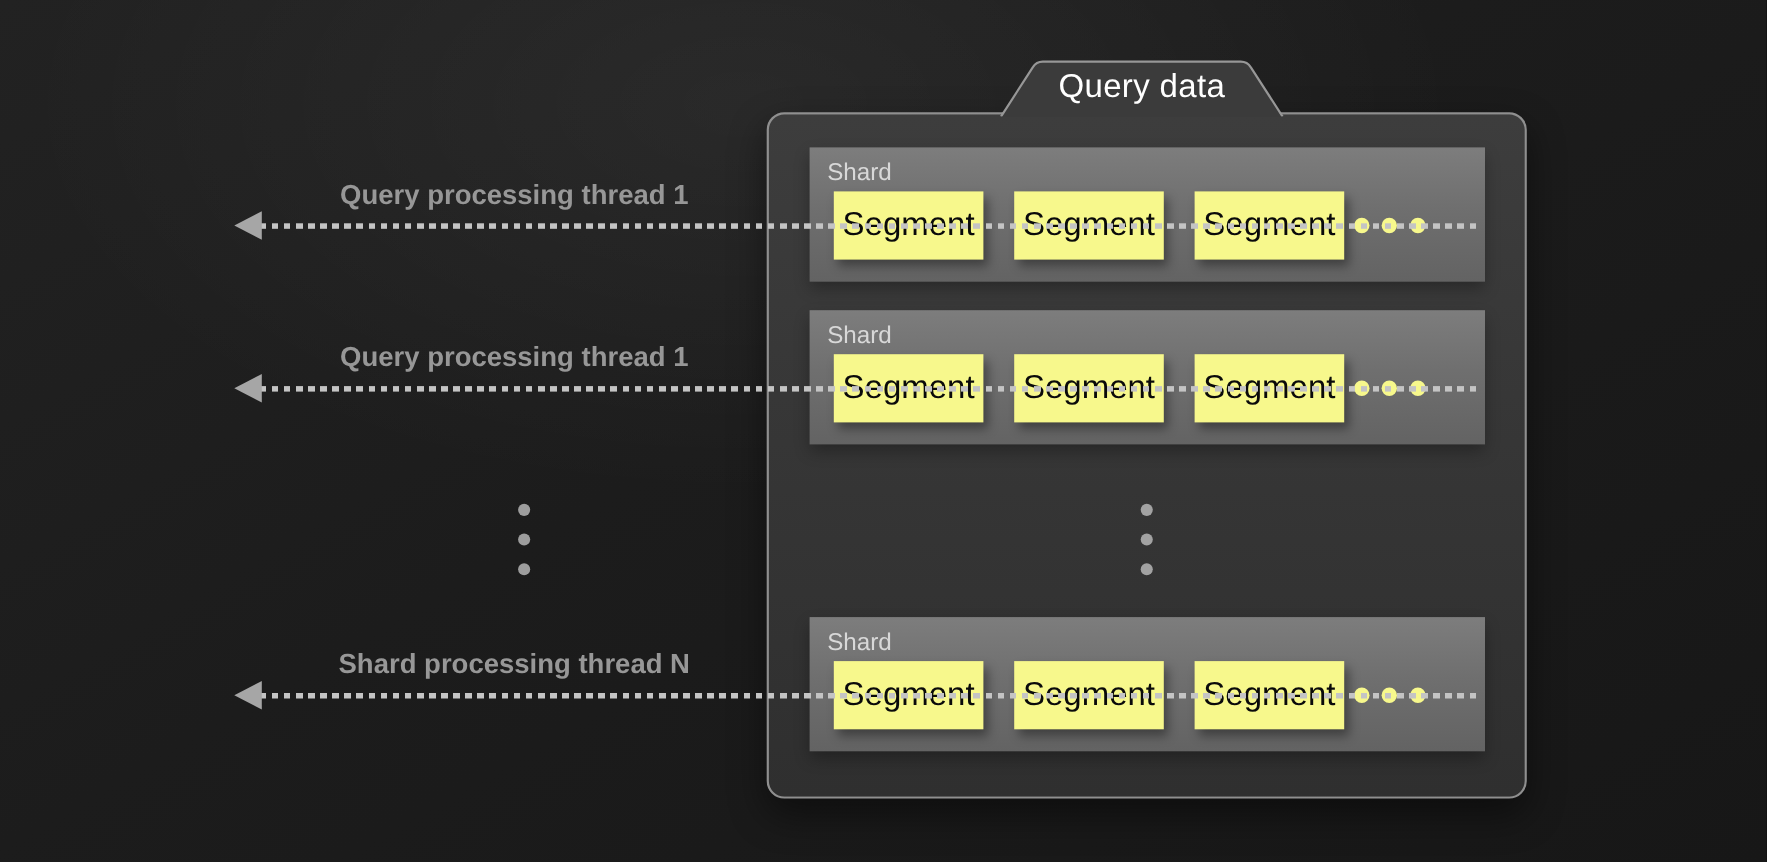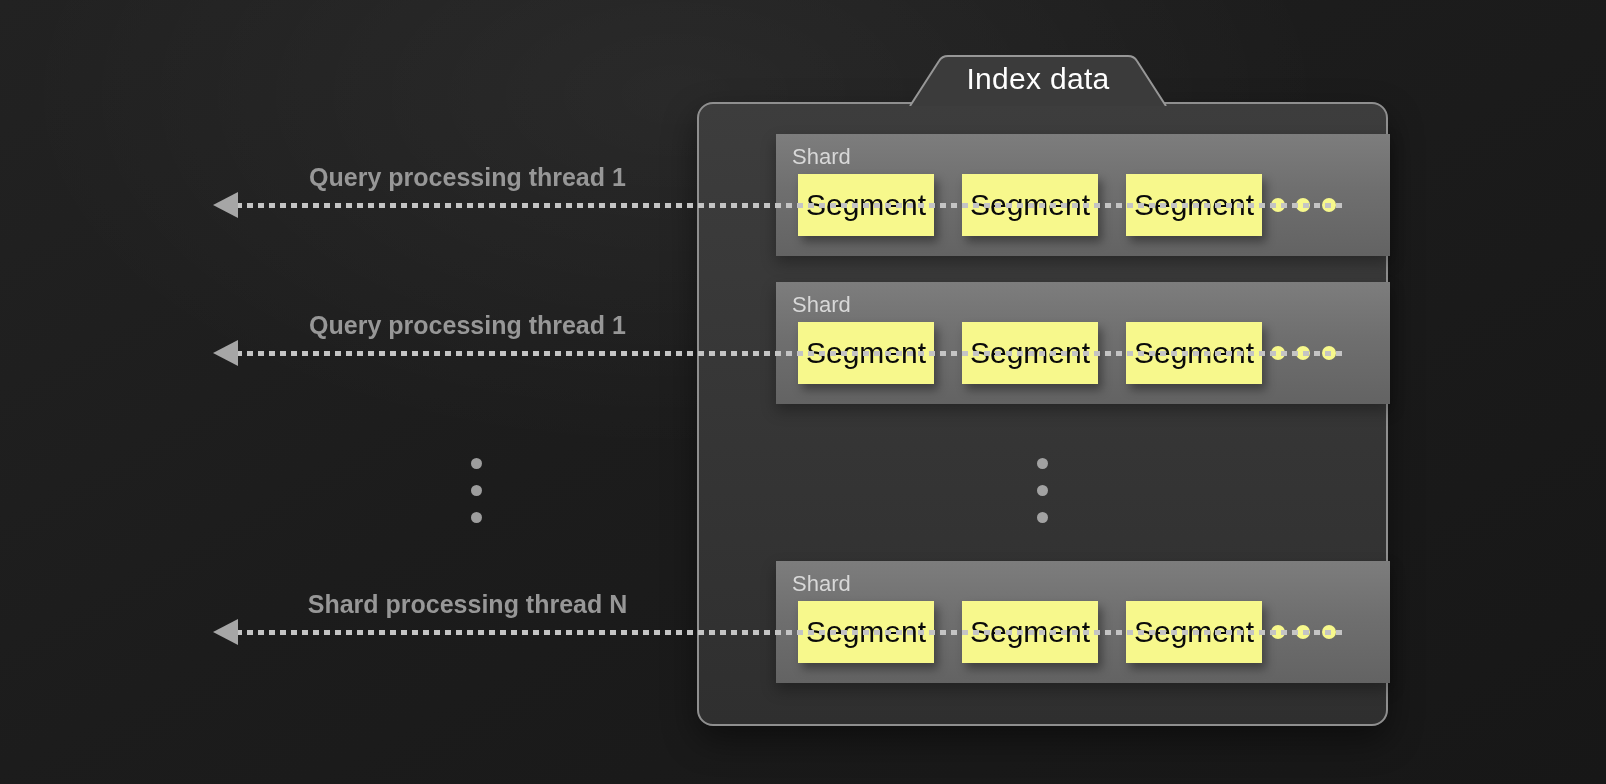--- a/index.html
+++ b/index.html
@@ -25,21 +25,20 @@
   .index-tab-label{
     position:absolute;left:0;top:8px;width:260px;text-align:center;
     color:#ffffff;font-size:30px;font-weight:500;letter-spacing:0.3px;
   }
   
   .shard{
     position:absolute;left:736px;width:614px;height:122px;
     background:linear-gradient(180deg,#7d7d7d 0%, #6f6f6f 45%, #636363 100%);
     box-shadow:0 7px 14px rgba(0,0,0,0.30);
     z-index:2;
-    margin-left:40px;
   }
   .shard-1{top:134px;} .shard-2{top:282px;} .shard-3{top:561px;}
   .shard-label{position:absolute;left:16px;top:10px;font-size:22px;color:#d8d8d8;}
   .segment{
     position:absolute;top:40px;width:136px;height:62px;
     background:#f7f88c;color:#0a0a0a;
     display:flex;align-items:center;justify-content:center;
     font-size:30px;box-shadow:4px 6px 9px rgba(0,0,0,0.38);
     z-index:4;
   }
@@ -78,21 +77,21 @@
 <body>
 
 <div class="stage">
 
   <div class="index-box"></div>
 
   <div class="index-tab">
     <svg viewBox="0 0 260 52">
       <path d="M2,52 L31,7 Q34,2 40,2 L220,2 Q226,2 229,7 L258,52" fill="#3b3b3b" stroke="#979797" stroke-width="2"></path>
     </svg>
-    <div class="index-tab-label">Index data</div>
+    <div class="index-tab-label">Query data</div>
   </div>
 
   <div class="shard shard-1">
     <div class="shard-label">Shard</div>
     <div class="segment seg-1">Segment</div>
     <div class="segment seg-2">Segment</div>
     <div class="segment seg-3">Segment</div>
     <div class="shard-dot sdot-1"></div>
     <div class="shard-dot sdot-2"></div>
     <div class="shard-dot sdot-3"></div>

